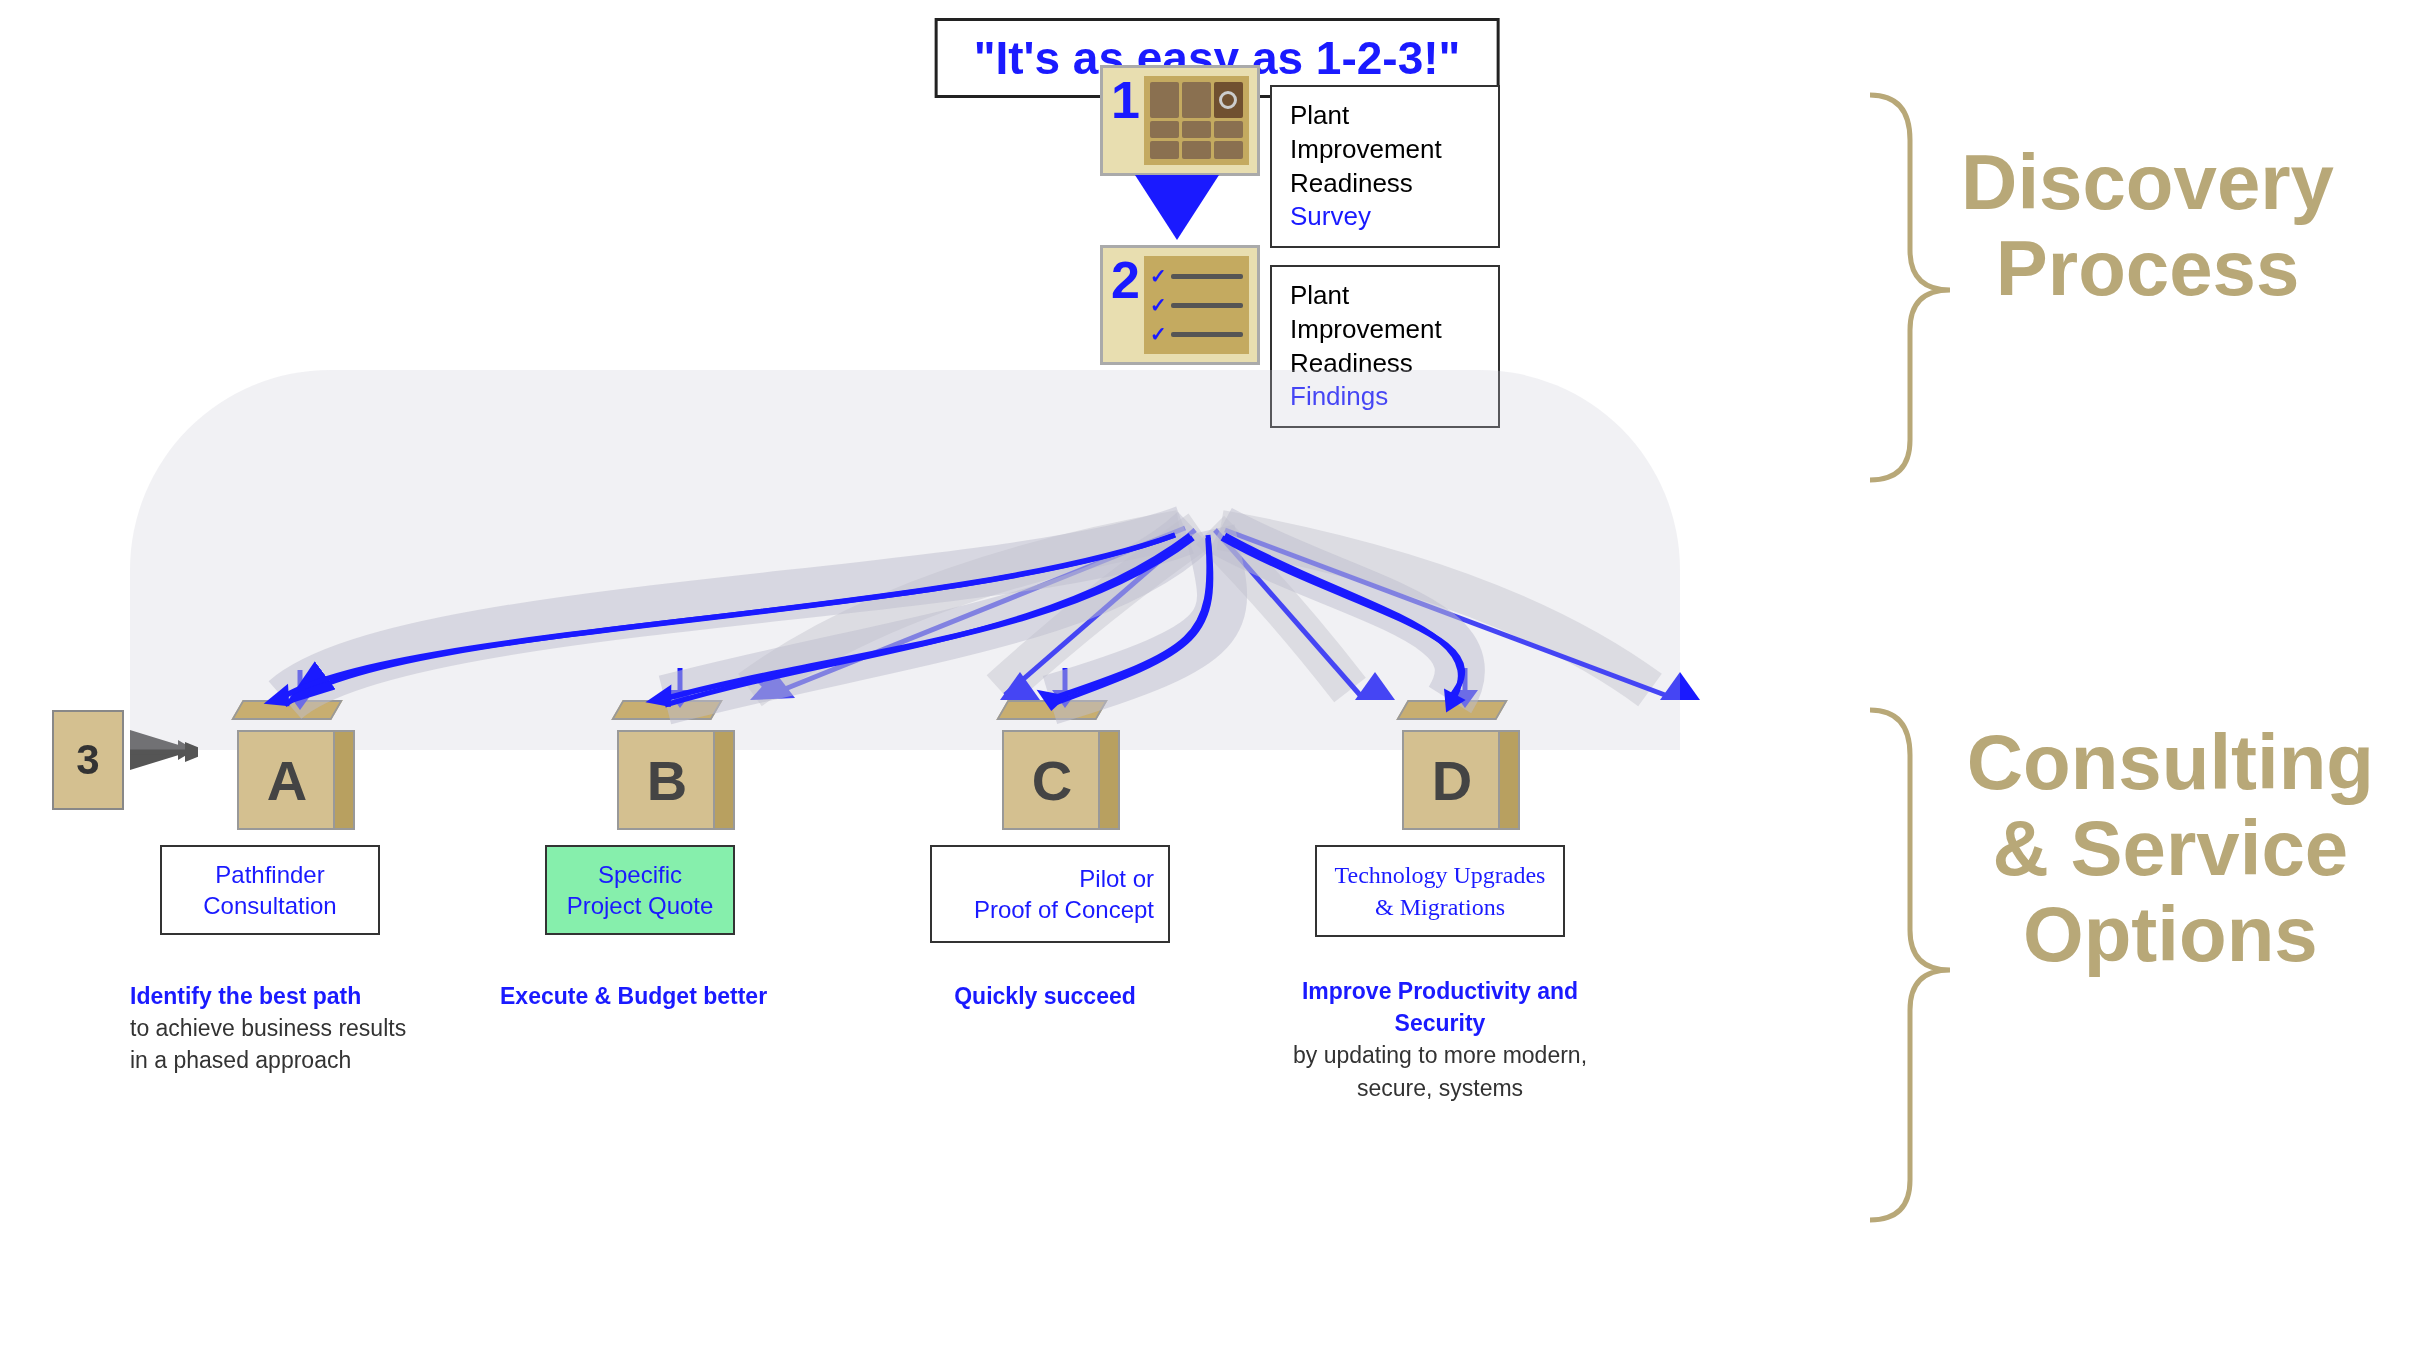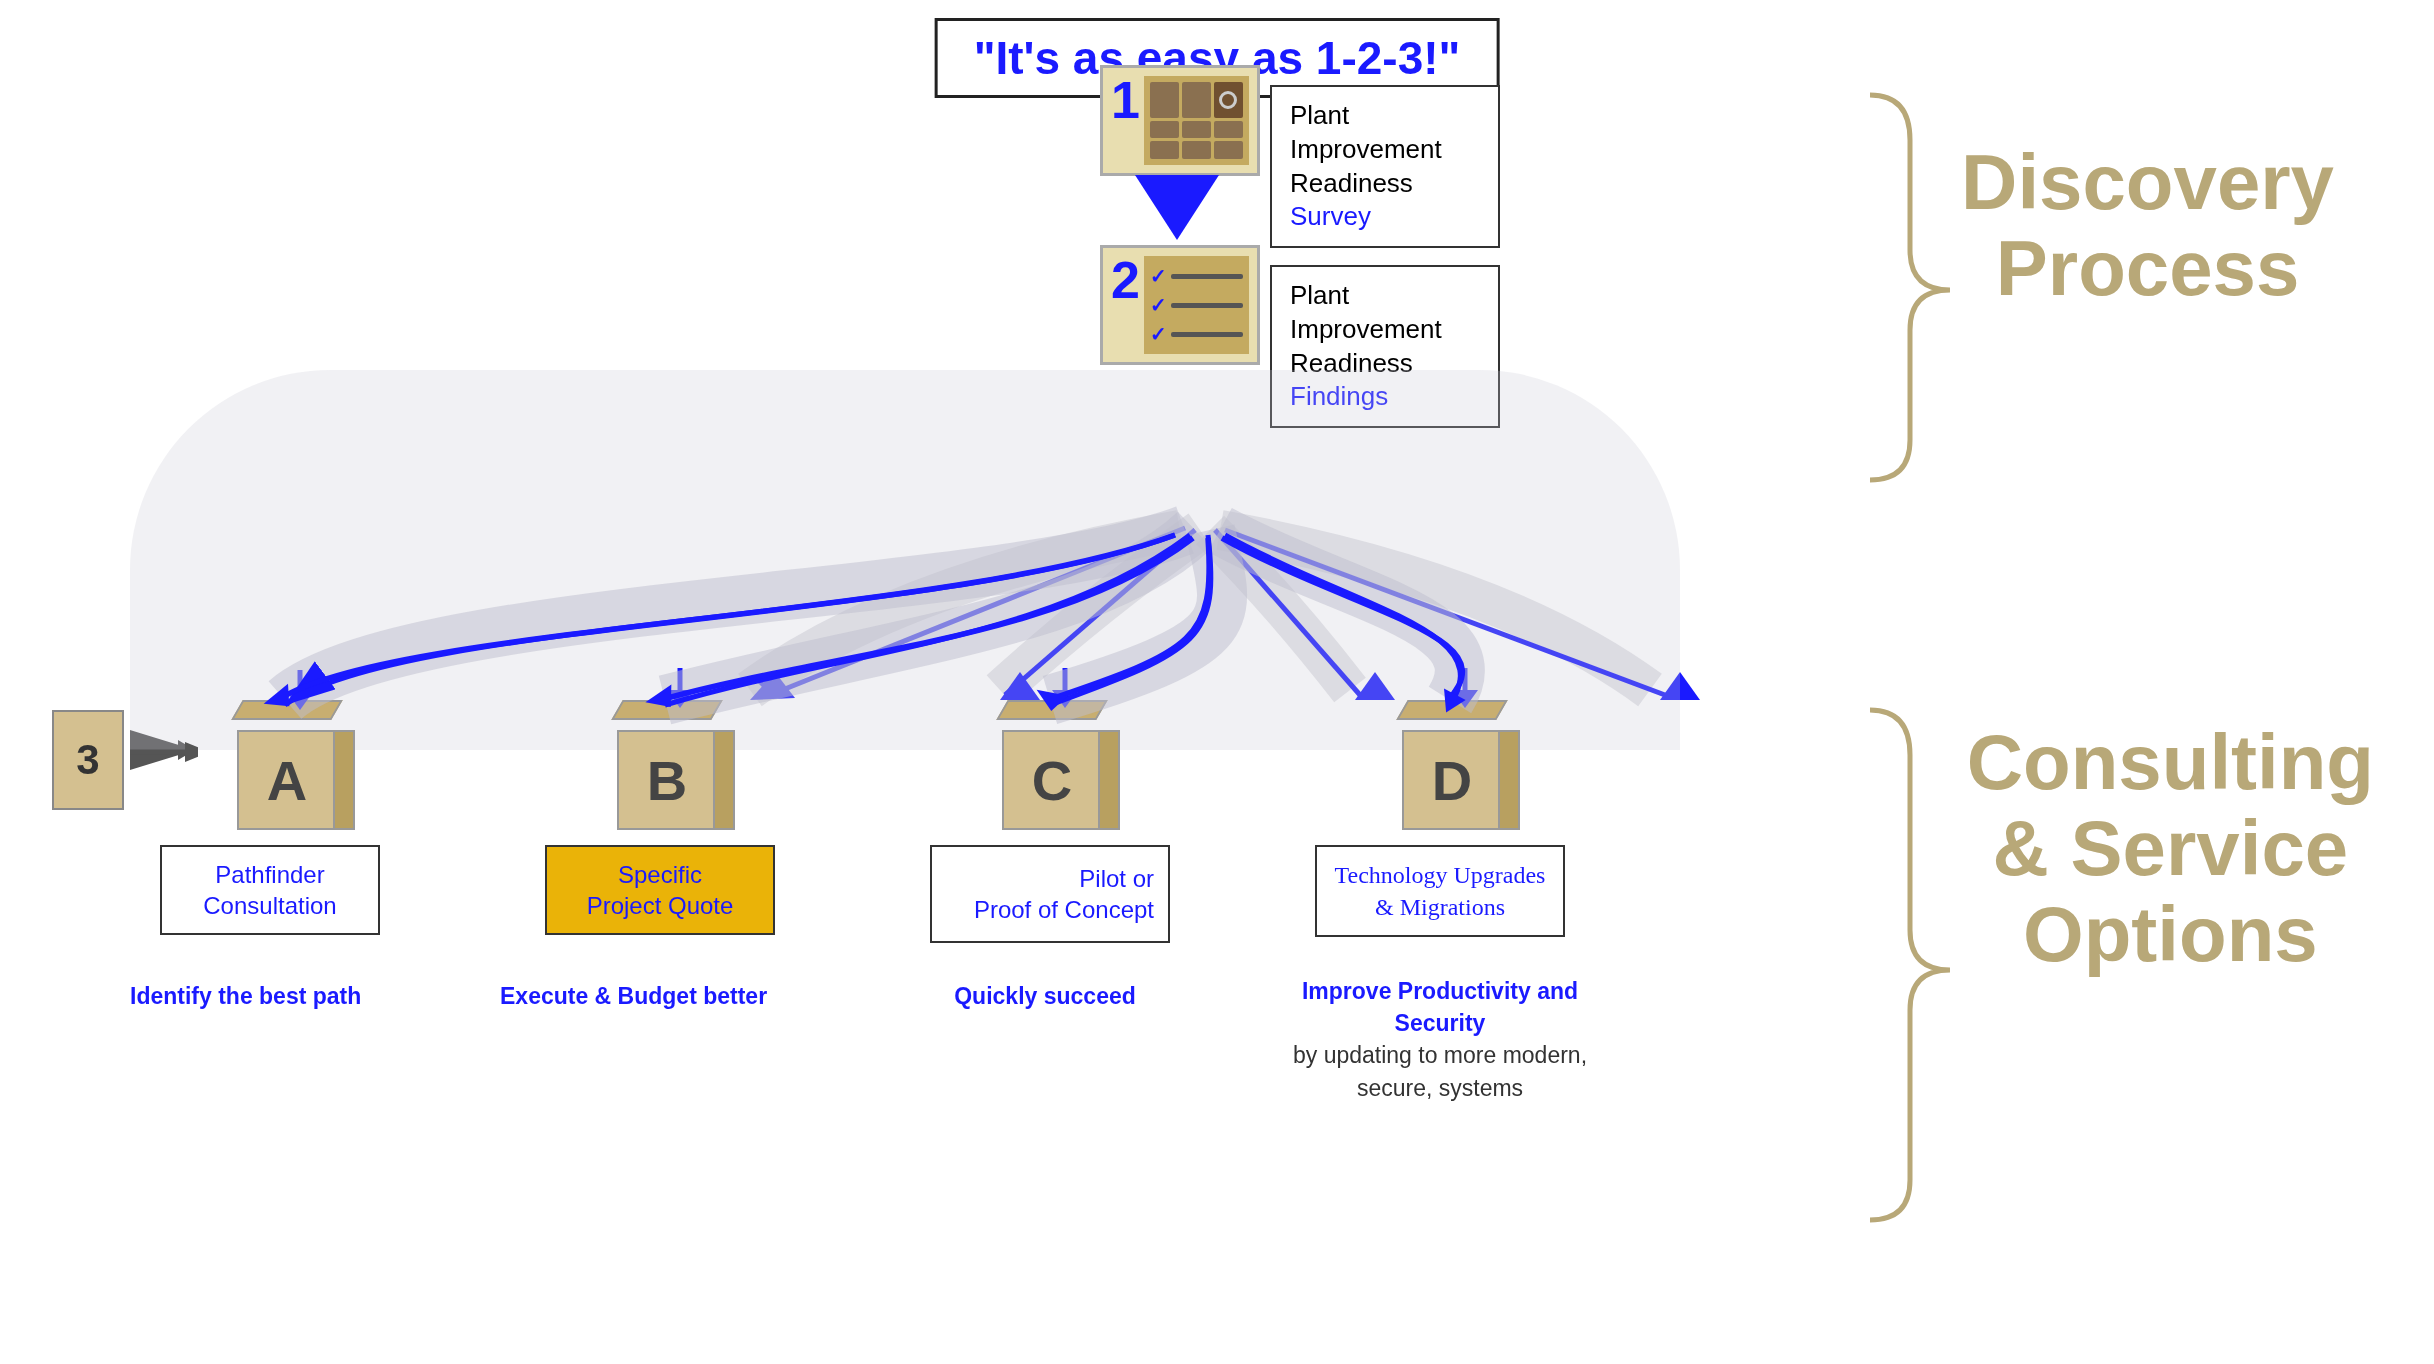--- a/index.html
+++ b/index.html
@@ -178,36 +178,37 @@
   <line x1="25" y1="0" x2="25" y2="25" stroke="#1a1aff" stroke-width="5"></line>
   <polygon points="12,22 25,40 38,22" fill="#1a1aff"></polygon>
 </svg>
 
 <div style="position:absolute; top:845px; left:160px; background:#fff; border:2px solid #333; padding:12px 14px; font-size:24px; text-align:center; line-height:1.3; width:220px;">
   <span style="color:#1a1aff;">Pathfinder<br>Consultation</span>
 </div>
 
 <div style="position:absolute; top:980px; left:130px; font-size:23px; text-align:left; line-height:1.4; color:#333; width:290px;">
   <span style="color:#1a1aff; font-weight:bold;">Identify the best path</span><br>
+  <span>to achieve business results in a phased approach</span>
 </div>
 
 <div style="position:absolute; top:700px; left:595px;">
   <div style="position:relative; width:140px; height:130px;">
     <div style="position:absolute; top:0; left:22px; width:100px; height:20px; background:#c8ae70; border:2px solid #999; transform:skewX(-30deg);"></div>
     <div style="position:absolute; bottom:0; left:22px; width:100px; height:100px; background:#d4c090; border:2px solid #999; display:flex; align-items:center; justify-content:center; font-size:56px; font-weight:bold; color:#444;">B</div>
     <div style="position:absolute; bottom:0; right:0; width:22px; height:100px; background:#b8a060; border:2px solid #999;"></div>
   </div>
 </div>
 
 <svg style="position:absolute; top:668px; left:655px; width:50px; height:40px;">
   <line x1="25" y1="0" x2="25" y2="25" stroke="#1a1aff" stroke-width="5"></line>
   <polygon points="12,22 25,40 38,22" fill="#1a1aff"></polygon>
 </svg>
 
-<div style="position:absolute; top:845px; left:545px; background:#eab308; border:2px solid #333; padding:12px 14px; font-size:24px; text-align:center; line-height:1.3; width:230px;">
+<div style="position:absolute; top:845px; left:545px; background:#86efac; border:2px solid #333; padding:12px 14px; font-size:24px; text-align:center; line-height:1.3; width:190px;">
   <span style="color:#1a1aff;">Specific<br>Project Quote</span>
 </div>
 
 <div style="position:absolute; top:980px; left:500px; font-size:23px; text-align:left; line-height:1.4; color:#333; width:310px;">
   <span style="color:#1a1aff; font-weight:bold;">Execute &amp; Budget better</span><br>
 </div>
 
 <div style="position:absolute; top:700px; left:980px;">
   <div style="position:relative; width:140px; height:130px;">
     <div style="position:absolute; top:0; left:22px; width:100px; height:20px; background:#c8ae70; border:2px solid #999; transform:skewX(-30deg);"></div>

